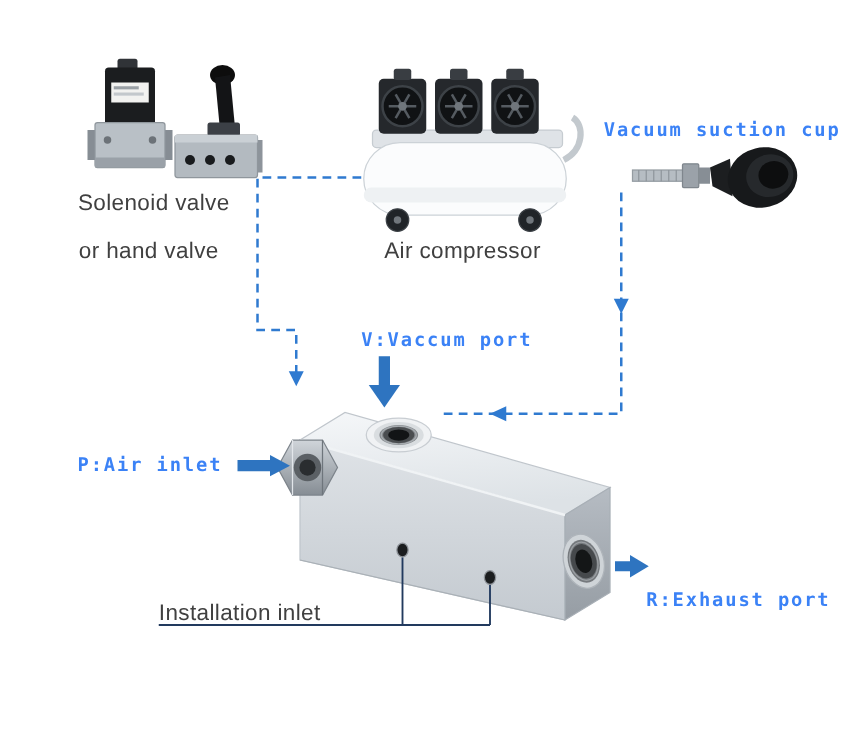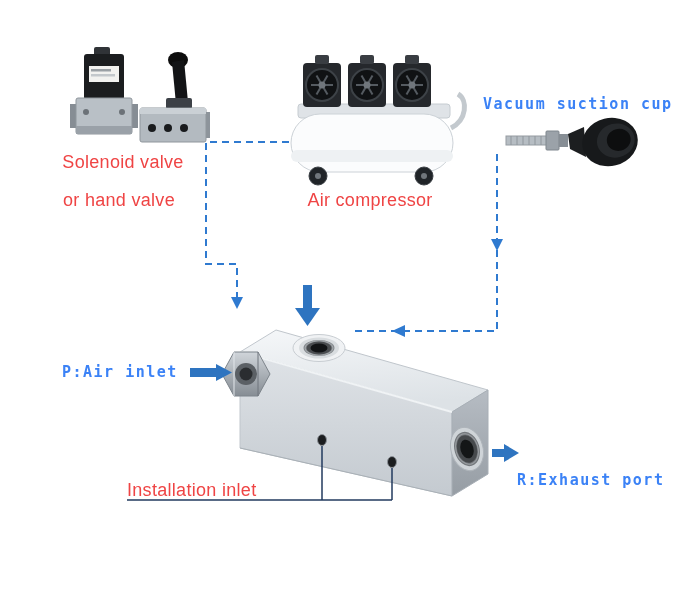--- a/index.html
+++ b/index.html
@@ -4,21 +4,21 @@
 <style>
   html,body{margin:0;padding:0;background:#ffffff;}
   .canvas{
     position:relative;
     width:687px;height:596px;
     background:#ffffff;
     overflow:hidden;
     font-family:"Liberation Sans",sans-serif;
   }
   .canvas svg{position:absolute;left:0;top:0;}
-  .label{position:absolute;color:#ef4444;white-space:nowrap;}
+  .label{position:absolute;color:#404040;white-space:nowrap;}
   .label-sans{font-size:18px;letter-spacing:0.3px;}
   .label-mono{
     font-family:"DejaVu Sans Mono",monospace;
     font-weight:bold;font-size:15px;letter-spacing:1.5px;color:#3b82f6;
   }
   .center{text-align:center;}
 </style>
 </head>
 <body>
 
@@ -183,20 +183,21 @@
 </svg>
 
 <div class="label label-sans center" style="left:56px;top:152px;width:134px;">Solenoid valve</div>
 
 <div class="label label-sans center" style="left:52px;top:190px;width:134px;">or hand valve</div>
 
 <div class="label label-sans center" style="left:300px;top:190px;width:140px;">Air compressor</div>
 
 <div class="label label-mono" style="left:483px;top:95px;">Vacuum suction cup</div>
 
+<div class="label label-mono" style="left:289px;top:263px;">V:Vaccum port</div>
 
 <div class="label label-mono" style="left:62px;top:363px;">P:Air inlet</div>
 
 <div class="label label-mono" style="left:517px;top:448px;margin-top:23px;">R:Exhaust port</div>
 
 <div class="label label-sans" style="left:127px;top:480px;">Installation inlet</div>
 
 </div>
 
 </body></html>

